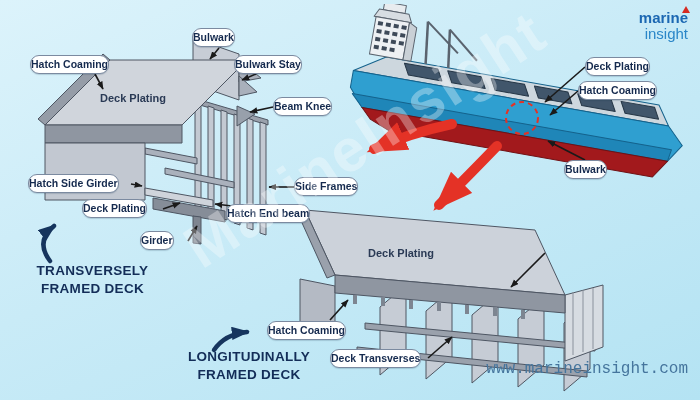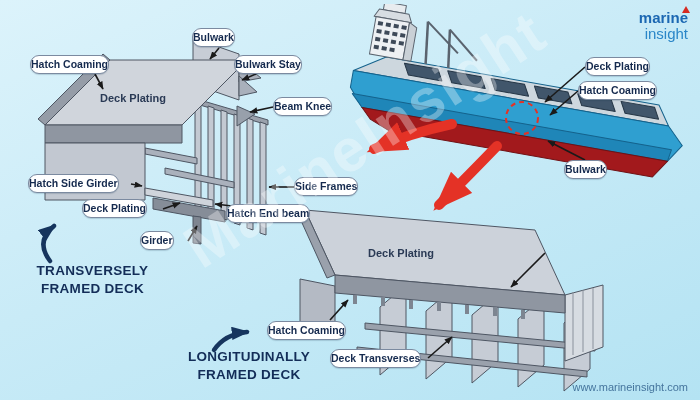--- a/index.html
+++ b/index.html
@@ -28,21 +28,21 @@
     color:rgba(255,255,255,.33); transform:rotate(-33deg); pointer-events:none;
   }
   .logo { position:absolute; right:12px; top:10px; z-index:6; text-align:right; line-height:1.05; }
   .logo-marine { display:block; font-size:15px; font-weight:800; color:#1b67b2; }
   .logo-insight { display:block; font-size:15px; font-weight:400; color:#2a86c8; }
   .logo-mark {
     position:absolute; right:-2px; top:-4px; width:0; height:0;
     border-left:4px solid transparent; border-right:4px solid transparent;
     border-bottom:7px solid #d62b22;
   }
-  .website { position:absolute; right:12px; bottom:7px; z-index:6; font-size:11px; color:#45759d; }
+  .website { position:absolute; right:12px; bottom:22px; z-index:6; font-size:16px; color:#45759d;font-family:Liberation Mono, monospace; }
 </style>
 </head>
 <body>
 
 <div id="canvas">
 
   <svg class="illus" style="left:25px;top:30px" width="300" height="235" viewBox="0 0 300 235">
     <g stroke="#4e5663" stroke-width="1" stroke-linejoin="round">
 
       <polygon points="168,8 214,24 214,70 168,54" fill="#c7cdd6"></polygon>

